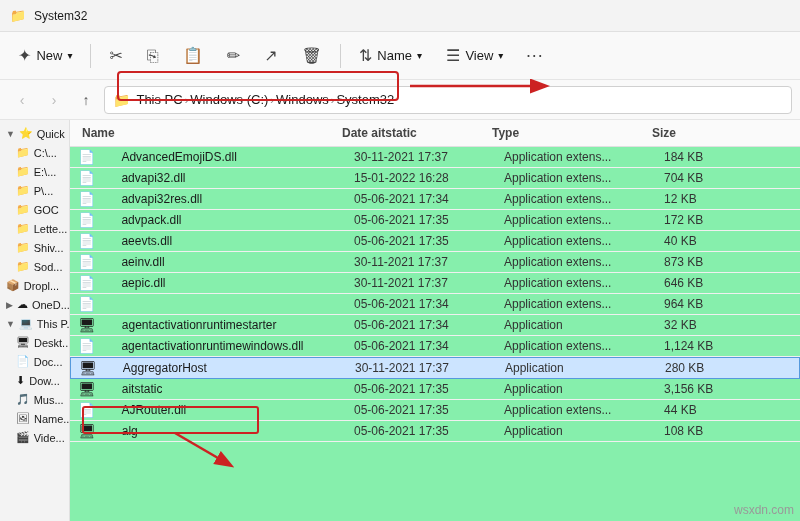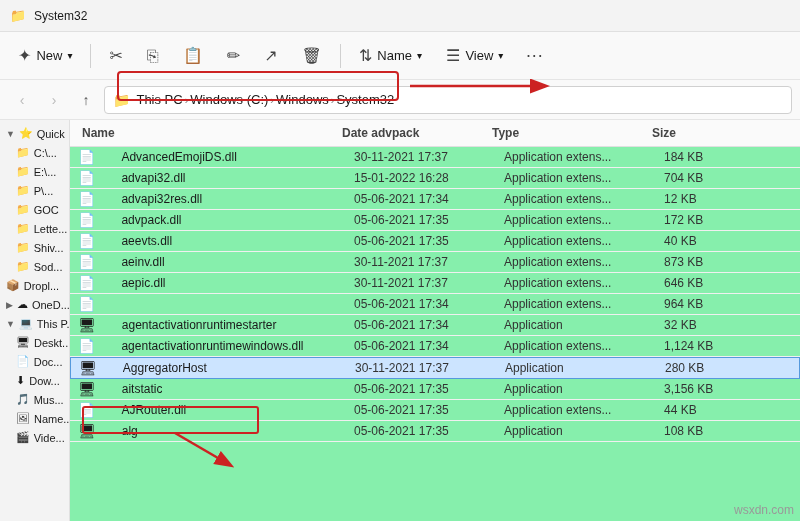--- a/index.html
+++ b/index.html
@@ -371,21 +371,21 @@
     </div>
     <div class="sidebar-tree-item" style="padding-left:16px;">
       <span>🎬</span>
       <span>Vide...</span>
     </div>
   </div>
 
   <div class="file-list">
     <div class="file-list-header">
       <div class="col-header">Name</div>
-      <div class="col-header">Date advpack</div>
+      <div class="col-header">Date aitstatic</div>
       <div class="col-header">Type</div>
       <div class="col-header">Size</div>
     </div>
     <div id="file-rows-container">
         <div class="file-row">
     <div class="file-name-cell">
       <span class="file-icon">📄</span>
       <span class="file-name">AdvancedEmojiDS.dll</span>
     </div>
     <div class="file-date">30-11-2021 17:37</div>

